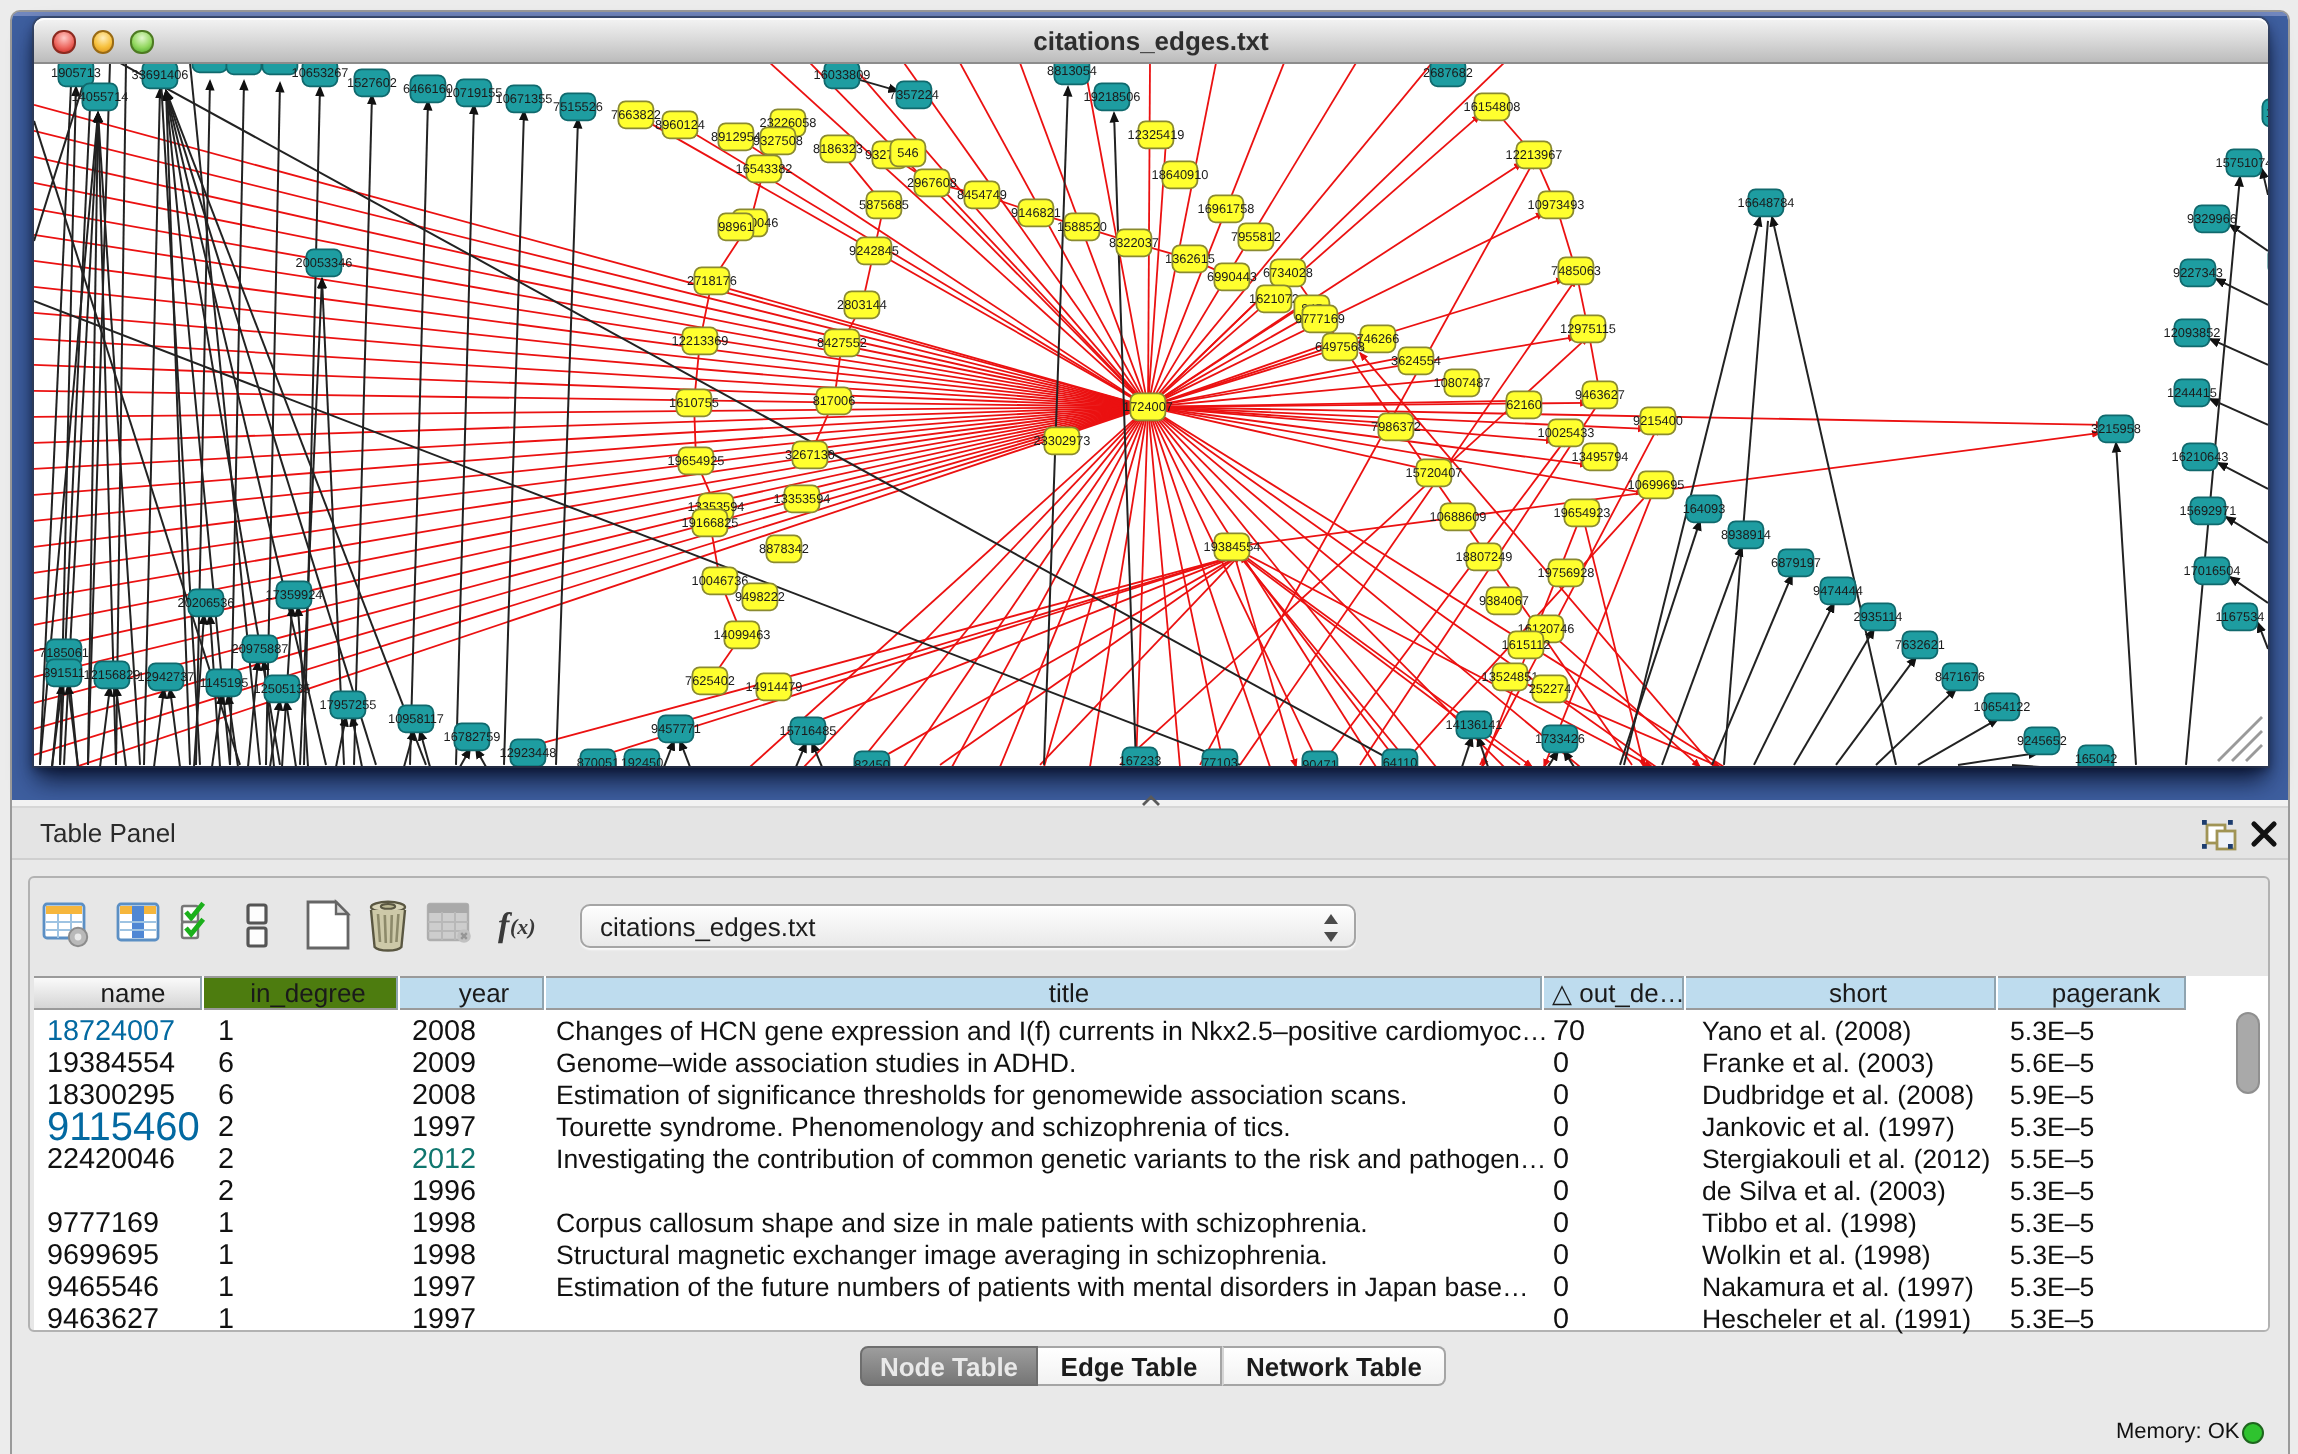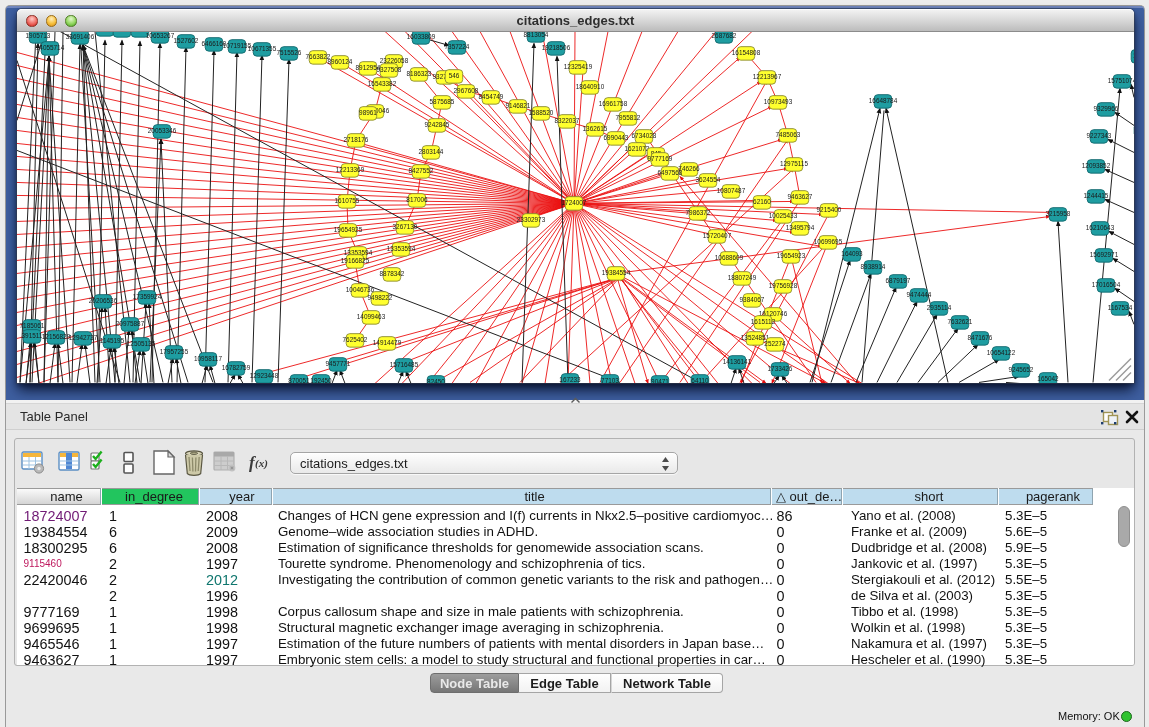--- a/index.html
+++ b/index.html
@@ -608,55 +608,55 @@
     <div class="abs" style="left:275px;top:13px;width:388px;height:22px;border:1px solid #a5a5a5;border-radius:5px;background:linear-gradient(#fefefe,#e9e9e9);box-shadow:0 1px 1px rgba(255,255,255,.8), inset 0 1px 0 #fff">
       <span style="position:absolute;left:9px;top:0;line-height:21px;font-size:13px;color:#1c1c1c">citations_edges.txt</span>
       <svg style="position:absolute;right:7px;top:3px" width="9" height="16" viewBox="0 0 9 16">
         <path d="M4.5 1 L8 6 H1 z" fill="#4a4a4a"></path>
         <path d="M4.5 15 L1 10 H8 z" fill="#4a4a4a"></path>
       </svg>
     </div>
     <div class="abs" style="left:2px;top:49px;width:1117px;height:177px;background:#fff"></div>
   </div>
 <div style="position:absolute;left:17px;top:488px;width:84px;height:17px;background:linear-gradient(#fafafa,#d5d5d5);border-right:1px solid #8fa4b0;border-top:1px solid #9a9a9a;border-bottom:1px solid #9a9a9a;padding-left:16px;font-size:13px;color:#1a1a1a;text-align:center;line-height:15px;overflow:hidden;white-space:nowrap">name</div>
-<div style="position:absolute;left:102px;top:488px;width:97px;height:17px;background:#22c55e;border-right:1px solid #8fa4b0;border-top:1px solid #9a9a9a;border-bottom:1px solid #9a9a9a;padding-left:8px;font-size:13px;color:#1a1a1a;text-align:center;line-height:15px;overflow:hidden;white-space:nowrap">in_degree</div>
+<div style="position:absolute;left:102px;top:488px;width:97px;height:17px;background:#4d7c0f;border-right:1px solid #8fa4b0;border-top:1px solid #9a9a9a;border-bottom:1px solid #9a9a9a;padding-left:8px;font-size:13px;color:#1a1a1a;text-align:center;line-height:15px;overflow:hidden;white-space:nowrap">in_degree</div>
 <div style="position:absolute;left:200px;top:488px;width:72px;height:17px;background:#bedcee;border-right:1px solid #8fa4b0;border-top:1px solid #9a9a9a;border-bottom:1px solid #9a9a9a;padding-left:13px;font-size:13px;color:#1a1a1a;text-align:center;line-height:15px;overflow:hidden;white-space:nowrap">year</div>
 <div style="position:absolute;left:273px;top:488px;width:498px;height:17px;background:#bedcee;border-right:1px solid #8fa4b0;border-top:1px solid #9a9a9a;border-bottom:1px solid #9a9a9a;padding-left:26px;font-size:13px;color:#1a1a1a;text-align:center;line-height:15px;overflow:hidden;white-space:nowrap">title</div>
 <div style="position:absolute;left:772px;top:488px;width:70px;height:17px;background:#bedcee;border-right:1px solid #8fa4b0;border-top:1px solid #9a9a9a;border-bottom:1px solid #9a9a9a;padding-left:4px;font-size:13px;color:#1a1a1a;text-align:left;line-height:15px;overflow:hidden;white-space:nowrap">△ out_de…</div>
 <div style="position:absolute;left:843px;top:488px;width:155px;height:17px;background:#bedcee;border-right:1px solid #8fa4b0;border-top:1px solid #9a9a9a;border-bottom:1px solid #9a9a9a;padding-left:18px;font-size:13px;color:#1a1a1a;text-align:center;line-height:15px;overflow:hidden;white-space:nowrap">short</div>
 <div style="position:absolute;left:999px;top:488px;width:94px;height:17px;background:#bedcee;border-right:1px solid #8fa4b0;border-top:1px solid #9a9a9a;border-bottom:1px solid #9a9a9a;padding-left:15px;font-size:13px;color:#1a1a1a;text-align:center;line-height:15px;overflow:hidden;white-space:nowrap">pagerank</div>
 <div style="position:absolute;left:17px;top:507.5px;width:1114px;height:16px;overflow:hidden">
-    <span style="position:absolute;left:6.5px;top:0;font-size:14.4px;color:#701a75;white-space:nowrap;line-height:16px">18724007</span>
+    <span style="position:absolute;left:6.5px;top:0;font-size:14.4px;color:#0369a1;white-space:nowrap;line-height:16px">18724007</span>
     <span style="position:absolute;left:92px;top:0;font-size:14.4px;color:#111;white-space:nowrap;line-height:16px">1</span>
     <span style="position:absolute;left:189px;top:0;font-size:14.4px;color:#111;white-space:nowrap;line-height:16px">2008</span>
     <span style="position:absolute;left:261px;top:0;font-size:13.3px;color:#111;white-space:nowrap;line-height:16px">Changes of HCN gene expression and I(f) currents in Nkx2.5–positive cardiomyoc…</span>
-    <span style="position:absolute;left:759.5px;top:0;font-size:14.4px;color:#111;white-space:nowrap;line-height:16px">86</span>
+    <span style="position:absolute;left:759.5px;top:0;font-size:14.4px;color:#111;white-space:nowrap;line-height:16px">70</span>
     <span style="position:absolute;left:834px;top:0;font-size:13.3px;color:#111;white-space:nowrap;line-height:16px">Yano et al. (2008)</span>
     <span style="position:absolute;left:988px;top:0;font-size:13.3px;color:#111;white-space:nowrap;line-height:16px">5.3E–5</span>
   </div>
 <div style="position:absolute;left:17px;top:523.5px;width:1114px;height:16px;overflow:hidden">
     <span style="position:absolute;left:6.5px;top:0;font-size:14.4px;color:#111;white-space:nowrap;line-height:16px">19384554</span>
     <span style="position:absolute;left:92px;top:0;font-size:14.4px;color:#111;white-space:nowrap;line-height:16px">6</span>
     <span style="position:absolute;left:189px;top:0;font-size:14.4px;color:#111;white-space:nowrap;line-height:16px">2009</span>
     <span style="position:absolute;left:261px;top:0;font-size:13.3px;color:#111;white-space:nowrap;line-height:16px">Genome–wide association studies in ADHD.</span>
     <span style="position:absolute;left:759.5px;top:0;font-size:14.4px;color:#111;white-space:nowrap;line-height:16px">0</span>
-    <span style="position:absolute;left:834px;top:0;font-size:13.3px;color:#111;white-space:nowrap;line-height:16px">Franke et al. (2009)</span>
+    <span style="position:absolute;left:834px;top:0;font-size:13.3px;color:#111;white-space:nowrap;line-height:16px">Franke et al. (2003)</span>
     <span style="position:absolute;left:988px;top:0;font-size:13.3px;color:#111;white-space:nowrap;line-height:16px">5.6E–5</span>
   </div>
 <div style="position:absolute;left:17px;top:539.5px;width:1114px;height:16px;overflow:hidden">
     <span style="position:absolute;left:6.5px;top:0;font-size:14.4px;color:#111;white-space:nowrap;line-height:16px">18300295</span>
     <span style="position:absolute;left:92px;top:0;font-size:14.4px;color:#111;white-space:nowrap;line-height:16px">6</span>
     <span style="position:absolute;left:189px;top:0;font-size:14.4px;color:#111;white-space:nowrap;line-height:16px">2008</span>
     <span style="position:absolute;left:261px;top:0;font-size:13.3px;color:#111;white-space:nowrap;line-height:16px">Estimation of significance thresholds for genomewide association scans.</span>
     <span style="position:absolute;left:759.5px;top:0;font-size:14.4px;color:#111;white-space:nowrap;line-height:16px">0</span>
     <span style="position:absolute;left:834px;top:0;font-size:13.3px;color:#111;white-space:nowrap;line-height:16px">Dudbridge et al. (2008)</span>
     <span style="position:absolute;left:988px;top:0;font-size:13.3px;color:#111;white-space:nowrap;line-height:16px">5.9E–5</span>
   </div>
 <div style="position:absolute;left:17px;top:555.5px;width:1114px;height:16px;overflow:hidden">
-    <span style="position:absolute;left:6.5px;top:0;font-size:10px;color:#be185d;white-space:nowrap;line-height:16px">9115460</span>
+    <span style="position:absolute;left:6.5px;top:0;font-size:20px;color:#0369a1;white-space:nowrap;line-height:16px">9115460</span>
     <span style="position:absolute;left:92px;top:0;font-size:14.4px;color:#111;white-space:nowrap;line-height:16px">2</span>
     <span style="position:absolute;left:189px;top:0;font-size:14.4px;color:#111;white-space:nowrap;line-height:16px">1997</span>
     <span style="position:absolute;left:261px;top:0;font-size:13.3px;color:#111;white-space:nowrap;line-height:16px">Tourette syndrome. Phenomenology and schizophrenia of tics.</span>
     <span style="position:absolute;left:759.5px;top:0;font-size:14.4px;color:#111;white-space:nowrap;line-height:16px">0</span>
     <span style="position:absolute;left:834px;top:0;font-size:13.3px;color:#111;white-space:nowrap;line-height:16px">Jankovic et al. (1997)</span>
     <span style="position:absolute;left:988px;top:0;font-size:13.3px;color:#111;white-space:nowrap;line-height:16px">5.3E–5</span>
   </div>
 <div style="position:absolute;left:17px;top:571.5px;width:1114px;height:16px;overflow:hidden">
     <span style="position:absolute;left:6.5px;top:0;font-size:14.4px;color:#111;white-space:nowrap;line-height:16px">22420046</span>
     <span style="position:absolute;left:92px;top:0;font-size:14.4px;color:#111;white-space:nowrap;line-height:16px">2</span>
@@ -698,23 +698,22 @@
     <span style="position:absolute;left:189px;top:0;font-size:14.4px;color:#111;white-space:nowrap;line-height:16px">1997</span>
     <span style="position:absolute;left:261px;top:0;font-size:13.3px;color:#111;white-space:nowrap;line-height:16px">Estimation of the future numbers of patients with mental disorders in Japan base…</span>
     <span style="position:absolute;left:759.5px;top:0;font-size:14.4px;color:#111;white-space:nowrap;line-height:16px">0</span>
     <span style="position:absolute;left:834px;top:0;font-size:13.3px;color:#111;white-space:nowrap;line-height:16px">Nakamura et al. (1997)</span>
     <span style="position:absolute;left:988px;top:0;font-size:13.3px;color:#111;white-space:nowrap;line-height:16px">5.3E–5</span>
   </div>
 <div style="position:absolute;left:17px;top:651.5px;width:1114px;height:16px;overflow:hidden">
     <span style="position:absolute;left:6.5px;top:0;font-size:14.4px;color:#111;white-space:nowrap;line-height:16px">9463627</span>
     <span style="position:absolute;left:92px;top:0;font-size:14.4px;color:#111;white-space:nowrap;line-height:16px">1</span>
     <span style="position:absolute;left:189px;top:0;font-size:14.4px;color:#111;white-space:nowrap;line-height:16px">1997</span>
-    <span style="position:absolute;left:261px;top:0;font-size:13.3px;color:#111;white-space:nowrap;line-height:16px">Embryonic stem cells: a model to study structural and functional properties in car…</span>
-    <span style="position:absolute;left:759.5px;top:0;font-size:14.4px;color:#111;white-space:nowrap;line-height:16px">0</span>
-    <span style="position:absolute;left:834px;top:0;font-size:13.3px;color:#111;white-space:nowrap;line-height:16px">Hescheler et al. (1990)</span>
+    <span style="position:absolute;left:759.5px;top:0;font-size:14.4px;color:#111;white-space:nowrap;line-height:16px">0</span>
+    <span style="position:absolute;left:834px;top:0;font-size:13.3px;color:#111;white-space:nowrap;line-height:16px">Hescheler et al. (1991)</span>
     <span style="position:absolute;left:988px;top:0;font-size:13.3px;color:#111;white-space:nowrap;line-height:16px">5.3E–5</span>
   </div>
 <div class="abs" style="left:1118px;top:506px;width:12px;height:41px;background:#a9a9a9;border:1px solid #8f8f8f;border-radius:6px"></div>
 <div class="abs" style="left:430px;top:673px;width:293px;height:20px;font-size:13px;font-weight:bold">
     <div class="abs" style="left:0;top:0;width:89px;height:20px;background:linear-gradient(#9d9d9d,#767676);border:1px solid #6e6e6e;border-radius:4px 0 0 4px;color:#e9e9e9;text-align:center;line-height:19px">Node Table</div>
     <div class="abs" style="left:89px;top:0;width:92px;height:20px;background:linear-gradient(#ffffff,#f2f2f2);border:1px solid #a5a5a5;border-left:none;color:#1c1c1c;text-align:center;line-height:19px">Edge Table</div>
     <div class="abs" style="left:181px;top:0;width:112px;height:20px;background:linear-gradient(#ffffff,#f2f2f2);border:1px solid #a5a5a5;border-left:1px solid #d5d5d5;border-radius:0 4px 4px 0;color:#1c1c1c;text-align:center;line-height:19px">Network Table</div>
   </div>
 <div class="abs" style="left:1058px;top:710px;font-size:11px;color:#111">Memory: OK</div>
 <div class="abs" style="left:1121px;top:711px;width:11px;height:11px;border-radius:50%;background:#2fc32f;border:1.3px solid #1e661e"></div>

